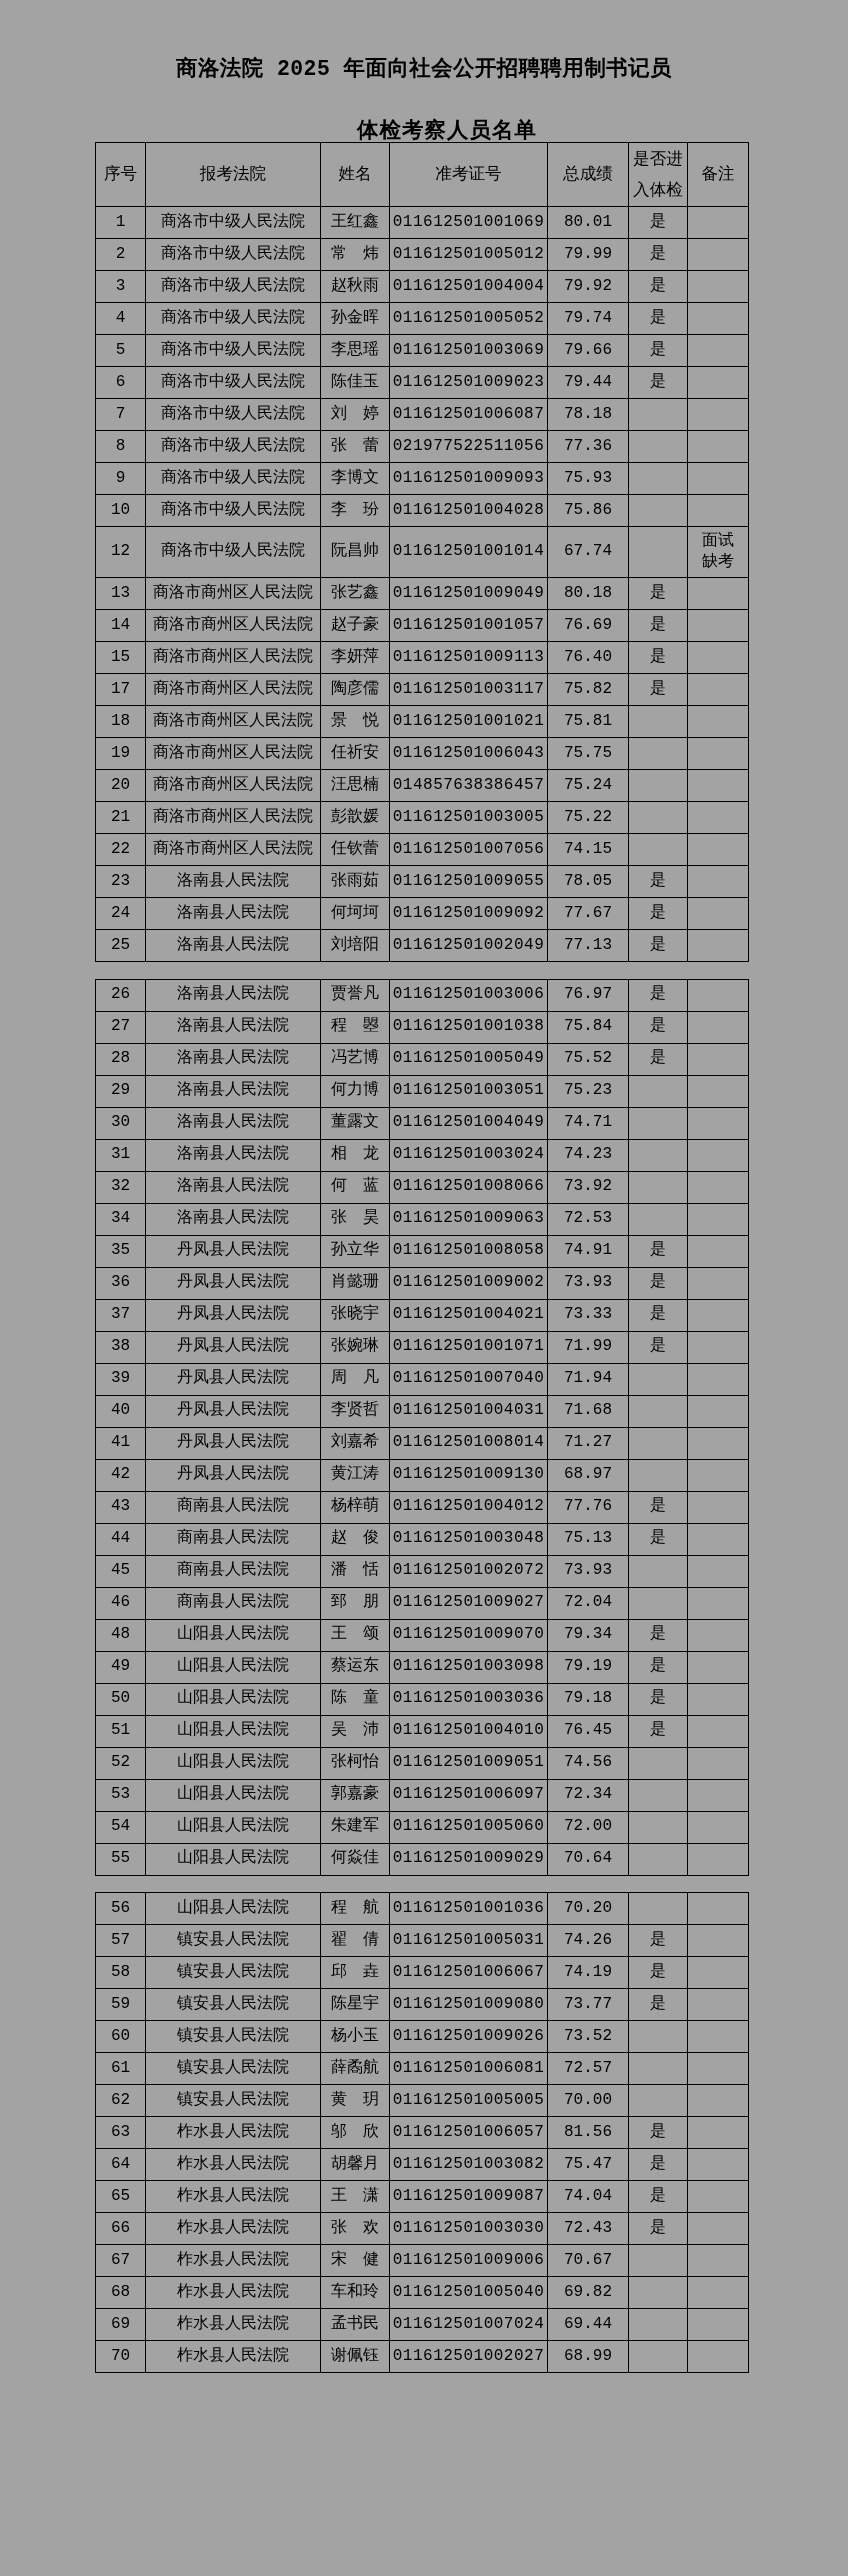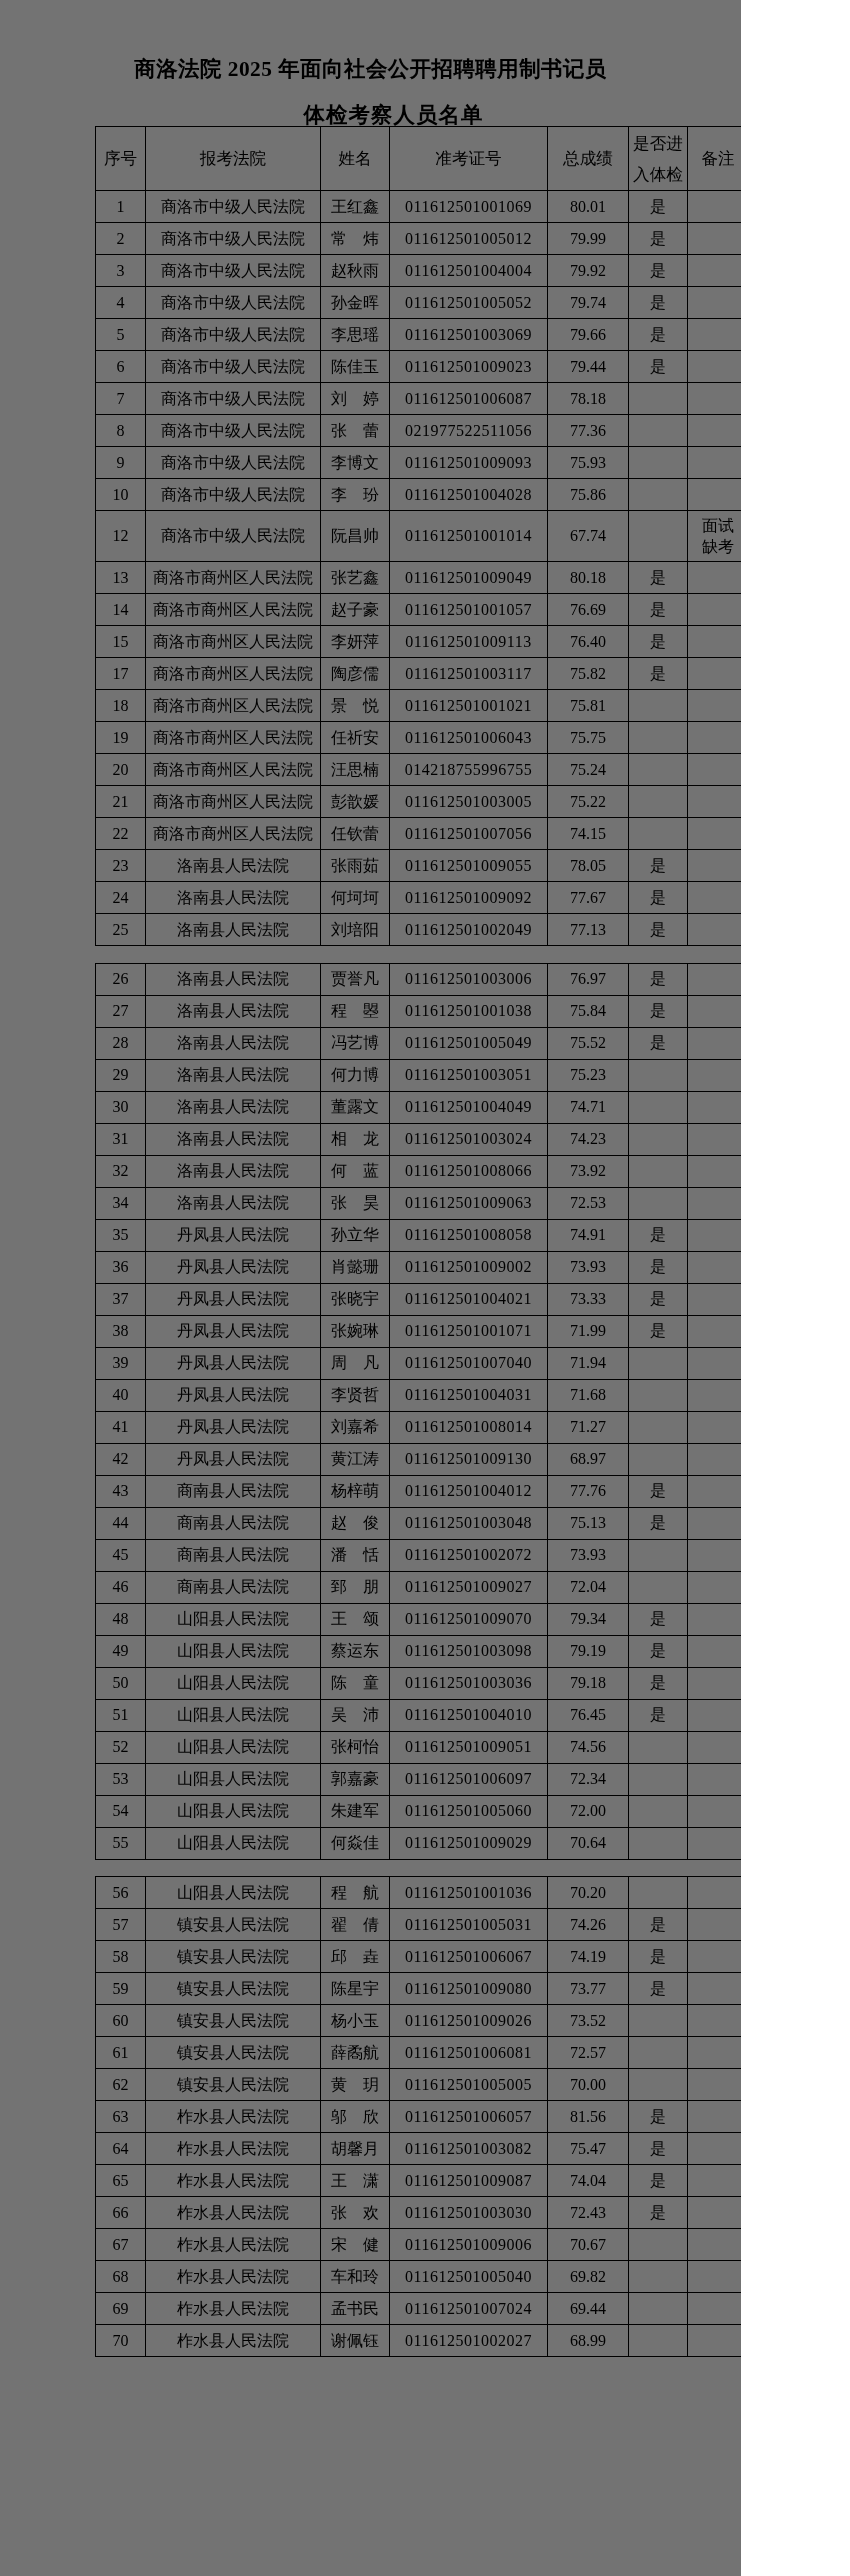--- a/index.html
+++ b/index.html
@@ -1,37 +1,37 @@
 <!DOCTYPE html>
 <html lang="zh" style="font-size:8.6px"><head>
 <meta charset="utf-8">
 <style>
   html,body{margin:0;padding:0;background:#ffffff;}
   .page{
     position:relative;
-    width:741px;
+    width:848px;
     height:2576px;
-    background:#737373;
-    font-family:Liberation Serif, serif;
+    background:#a3a3a3;
+    font-family:Liberation Mono, monospace;
     color:#000;
     overflow:hidden;
   }
   .titles{padding-top:58px;text-align:center;}
   .title-line1{
     font-size:21.4px;
     font-weight:bold;
     letter-spacing:0.5px;
     line-height:23.6px;
   }
   .title-line2{
     font-size:21.4px;
     font-weight:bold;
     letter-spacing:1.1px;
     line-height:21.4px;
-    margin-top:23px;
+    margin-top:39px;
     padding-left:46px;
   }
   .tables-wrap{}
   table.grid{
     border-collapse:collapse;
     table-layout:fixed;
     margin-left:95px;
     width:653px;
     margin-bottom:16.6px;
   }
@@ -246,21 +246,21 @@
             <td class="cell-name">任祈安</td>
             <td class="cell-ticket">011612501006043</td>
             <td class="cell-score">75.75</td>
             <td class="cell-enter"></td>
             <td class="cell-note"></td>
           </tr>
           <tr>
             <td class="cell-seq">20</td>
             <td class="cell-court">商洛市商州区人民法院</td>
             <td class="cell-name">汪思楠</td>
-            <td class="cell-ticket">014218755996755</td>
+            <td class="cell-ticket">014857638386457</td>
             <td class="cell-score">75.24</td>
             <td class="cell-enter"></td>
             <td class="cell-note"></td>
           </tr>
           <tr>
             <td class="cell-seq">21</td>
             <td class="cell-court">商洛市商州区人民法院</td>
             <td class="cell-name">彭歆媛</td>
             <td class="cell-ticket">011612501003005</td>
             <td class="cell-score">75.22</td>

